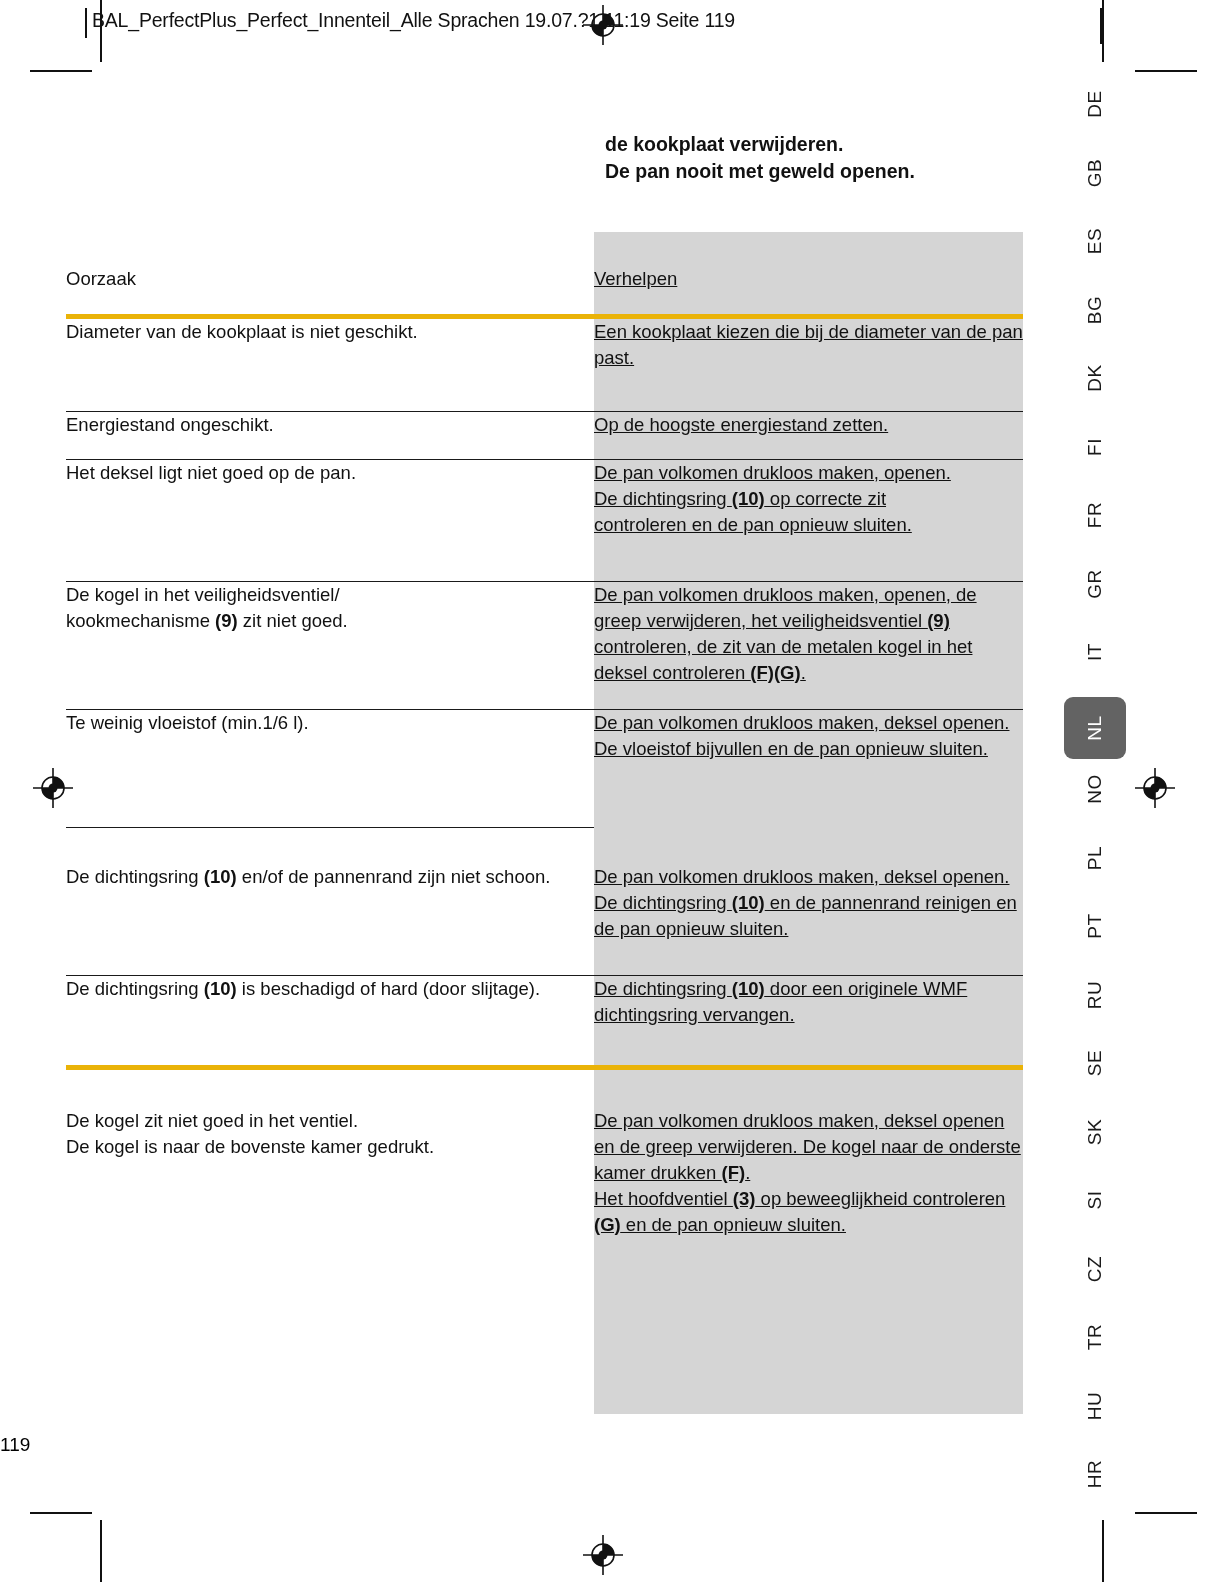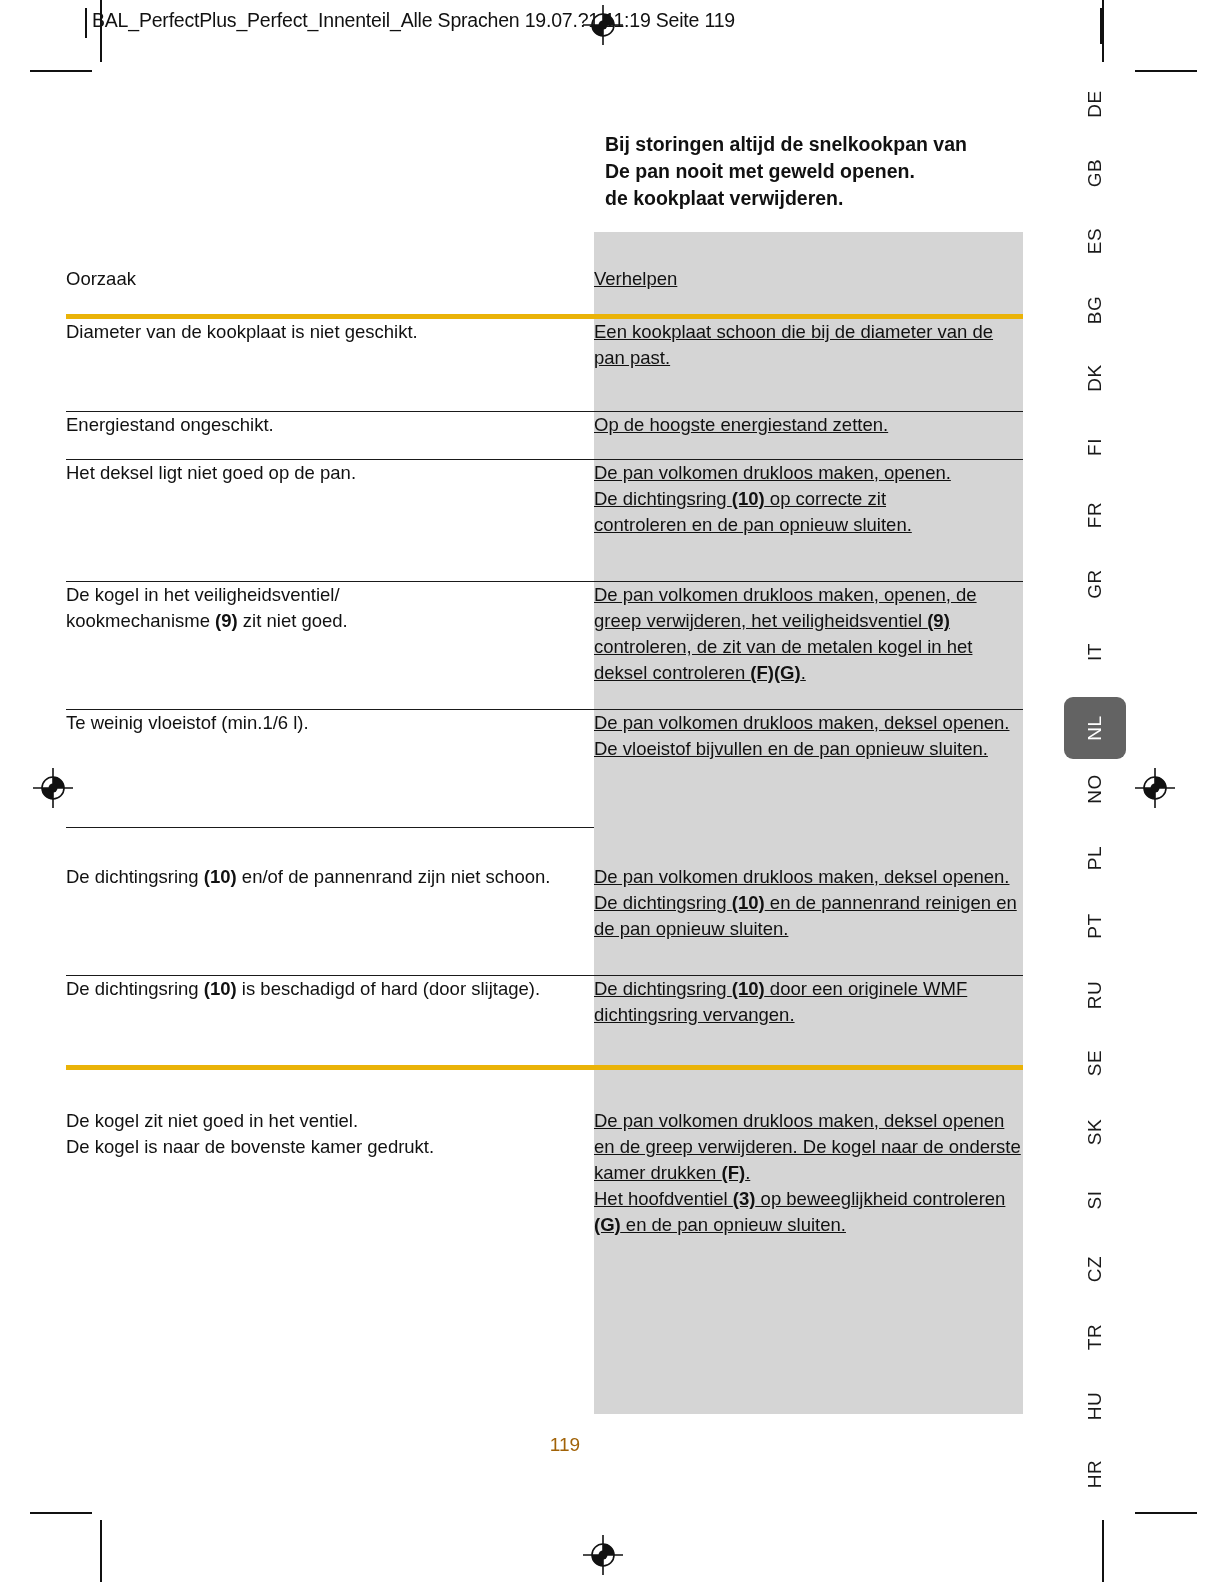--- a/index.html
+++ b/index.html
@@ -117,23 +117,23 @@
   tr.rule-none > td { border-bottom: none; }
 
   b, strong { font-weight: bold; }
 
   
   .pageno {
     position: absolute;
     left: 0;
     top: 1434px;
     width: 1130px;
-    text-align: center;
+    text-align: left;
     font-size: 19px;
-    color: #a16207;
+    color: #000000;
   }
 
   
   .langs {
     position: absolute;
     left: 1062px;
     top: 80px;
     width: 66px;
     height: 1420px;
   }
@@ -215,43 +215,42 @@
       <line x1="20" y1="0" x2="20" y2="40" stroke="#111" stroke-width="1.6"></line>
       <line x1="0" y1="20" x2="40" y2="20" stroke="#111" stroke-width="1.6"></line>
       <circle cx="20" cy="20" r="11" fill="none" stroke="#111" stroke-width="1.6"></circle>
       <path d="M20,20 L20,9 A11,11 0 0 1 31,20 Z" fill="#111"></path>
       <path d="M20,20 L20,31 A11,11 0 0 1 9,20 Z" fill="#111"></path>
       <circle cx="20" cy="20" r="4.5" fill="#111"></circle>
     </svg>
   </div>
 
   <div class="intro">
-    <div>Bij storingen altijd de snelkookpan van</div>
+    <div>de kookplaat verwijderen.</div>
     <div>De pan nooit met geweld openen.</div>
-    <div>de kookplaat verwijderen.</div>
   </div>
 
   <div class="grayband"></div>
 
   <div class="tbl">
     <table class="sheet">
       <colgroup>
           <col class="c1">
           <col class="c2">
         </colgroup>
       <thead>
         <tr class="hdr rule-thick">
           <th class="cell-l">Oorzaak</th>
           <th class="cell-r">Verhelpen</th>
         </tr>
       </thead>
       <tbody>
         <tr class="rule-thin" style="height:95px;">
           <td class="cell-l">Diameter van de kookplaat is niet geschikt.</td>
-          <td class="cell-r">Een kookplaat schoon die bij de diameter van de pan past.</td>
+          <td class="cell-r">Een kookplaat kiezen die bij de diameter van de pan past.</td>
         </tr>
         <tr class="rule-thin" style="height:48px;">
           <td class="cell-l">Energiestand ongeschikt.</td>
           <td class="cell-r">Op de hoogste energiestand zetten.</td>
         </tr>
         <tr class="rule-thin" style="height:122px;">
           <td class="cell-l">Het deksel ligt niet goed op de pan.</td>
           <td class="cell-r">De pan volkomen drukloos maken, openen.<br>De dichtingsring <b>(10)</b> op correcte zit<br>controleren en de pan opnieuw sluiten.</td>
         </tr>
         <tr class="rule-thin" style="height:128px;">

